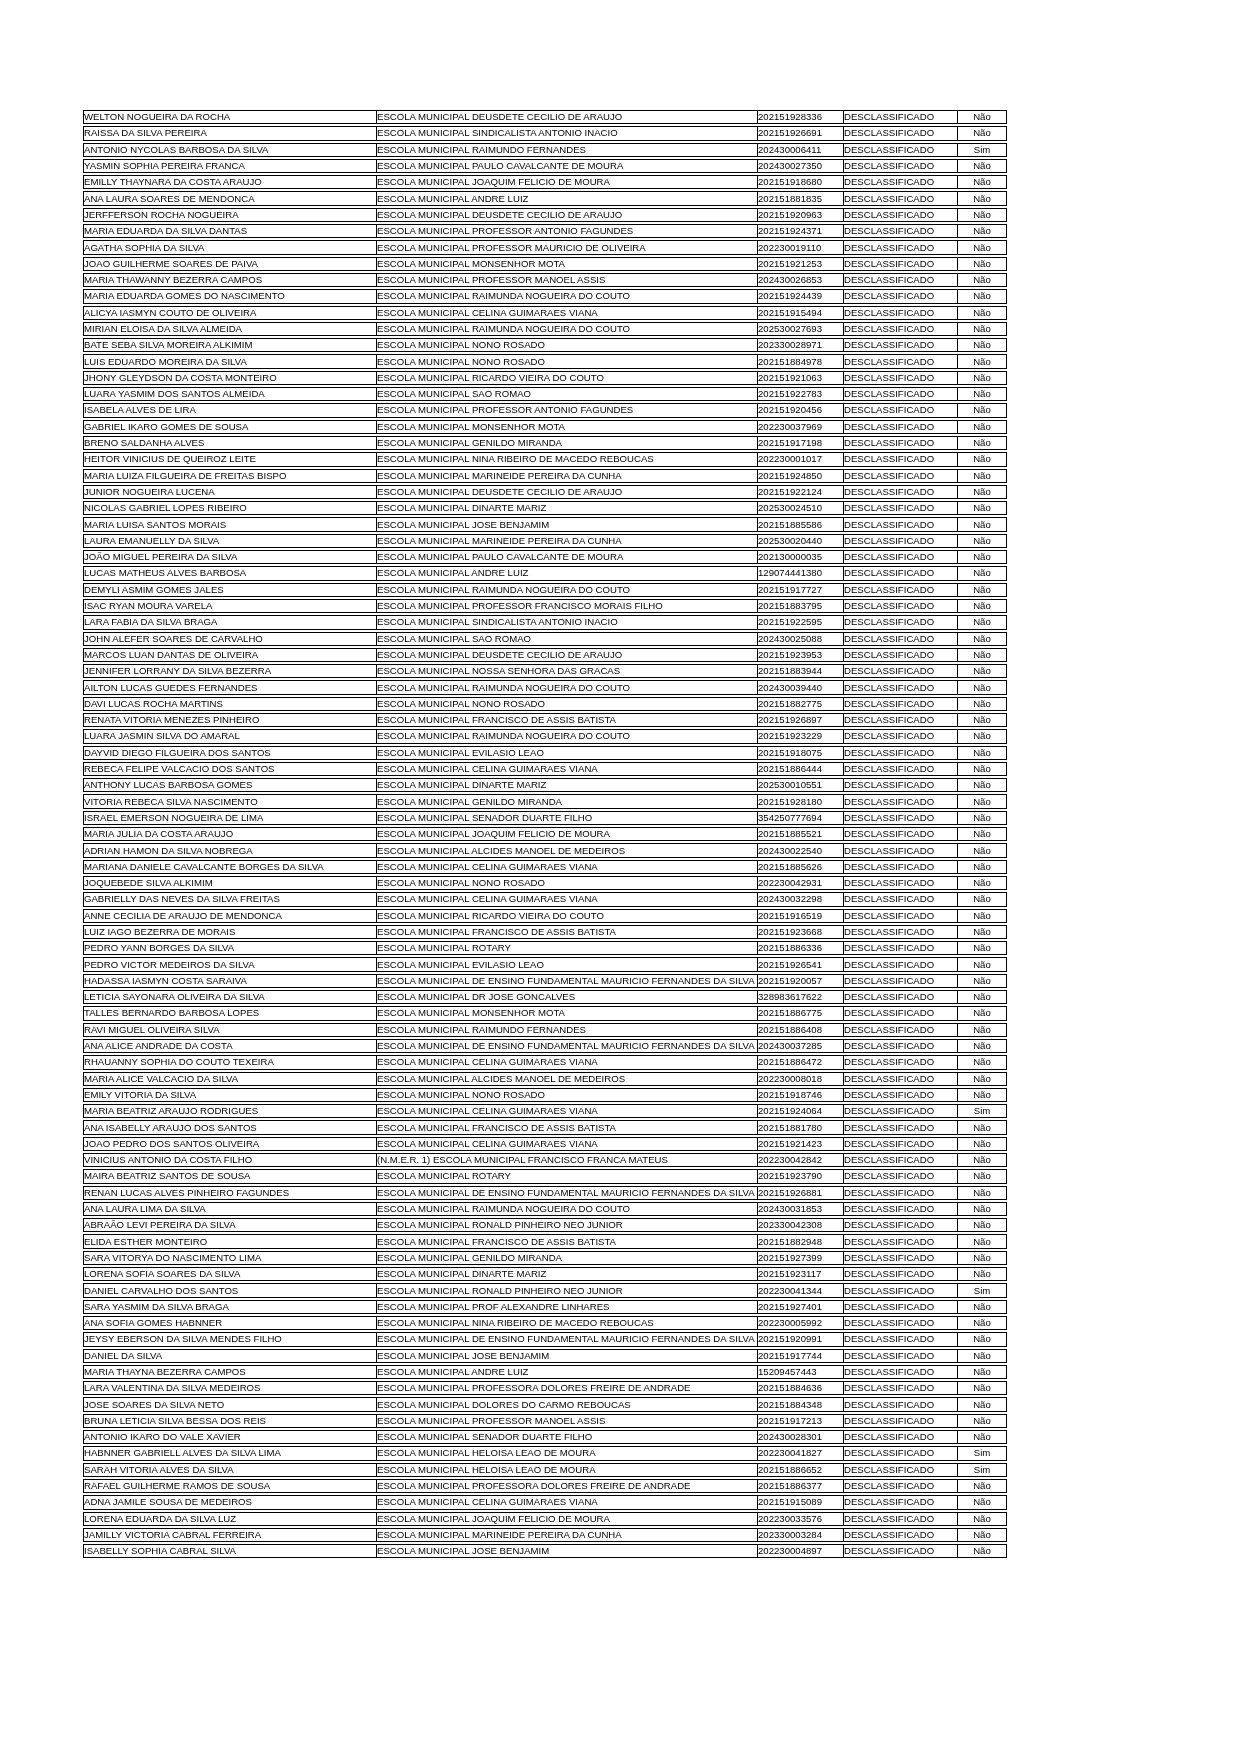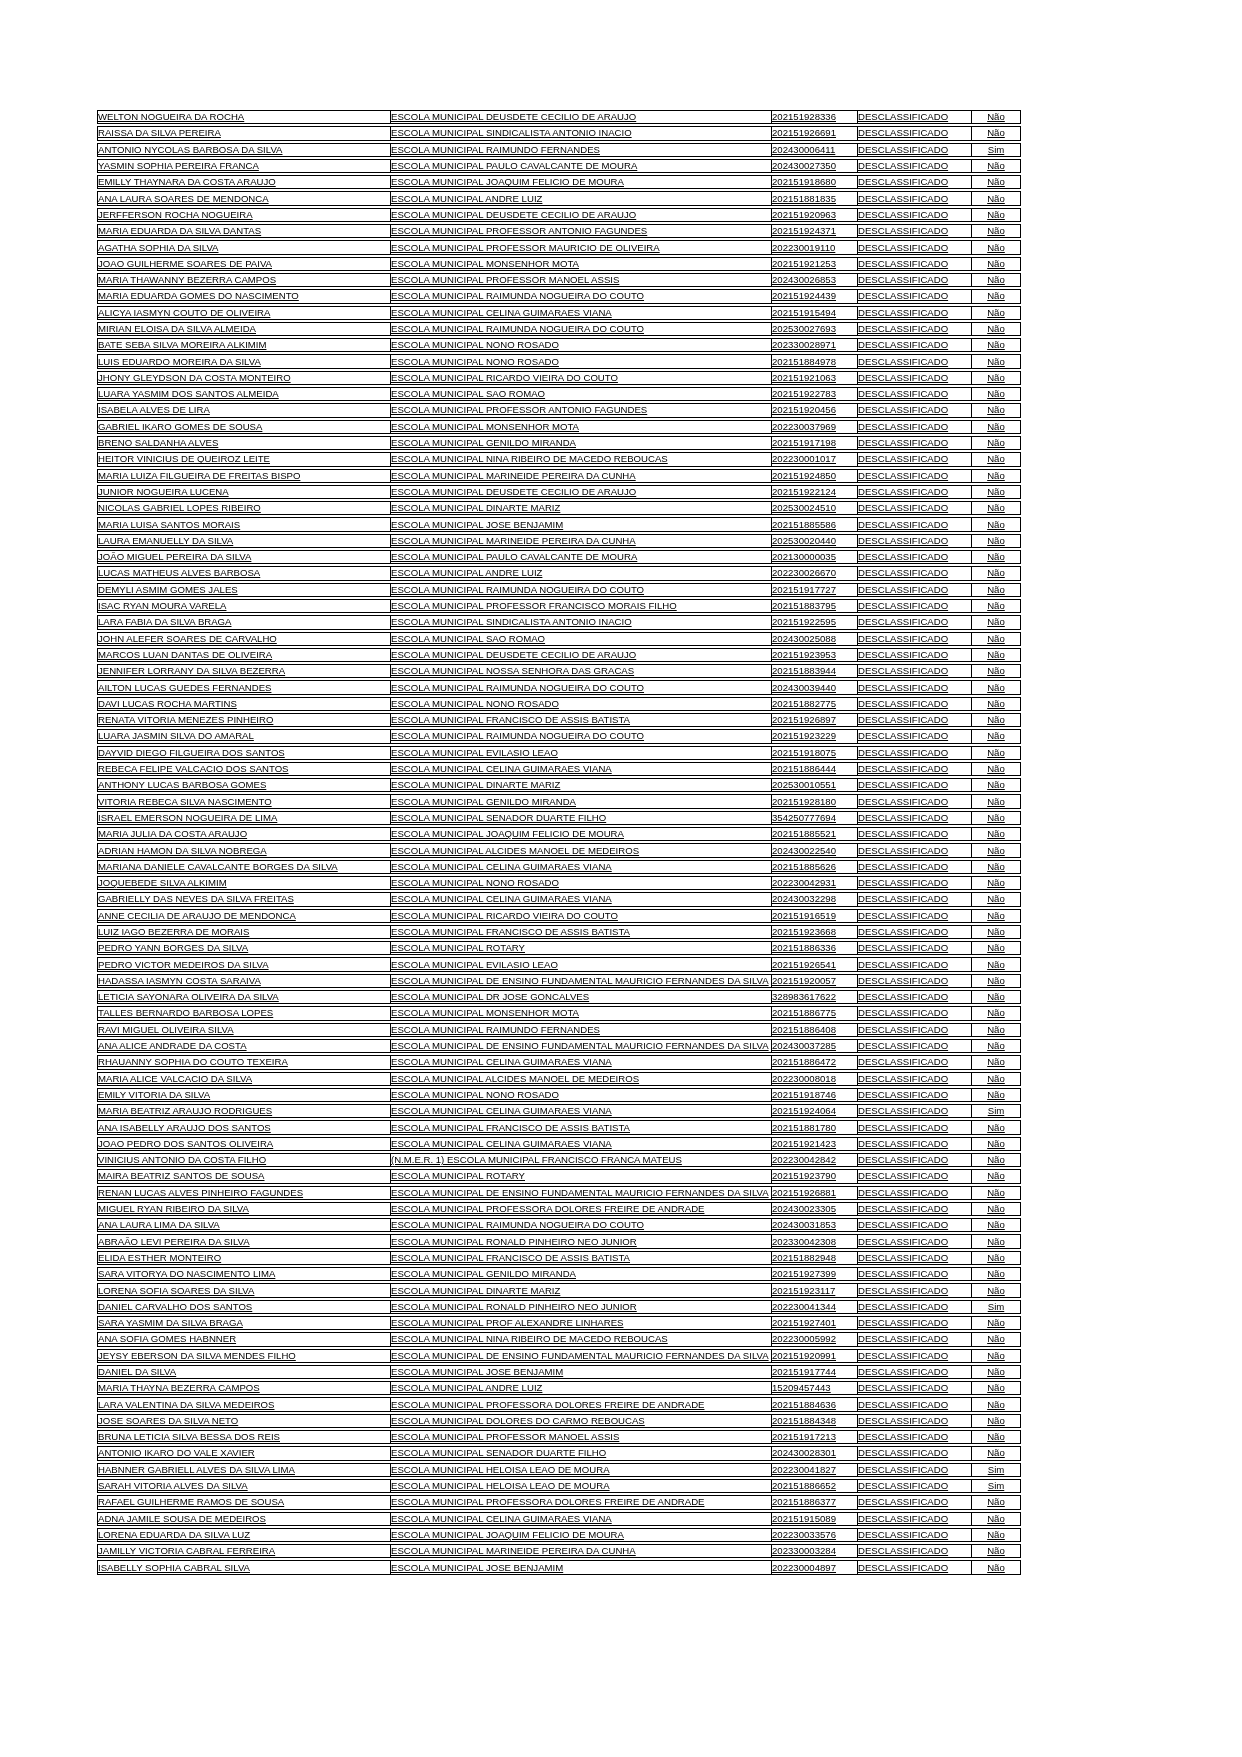--- a/index.html
+++ b/index.html
@@ -13,23 +13,22 @@
   }
   .page {
     position: relative;
     width: 1242px;
     height: 1757px;
     background: #ffffff;
     overflow: hidden;
   }
   .table-wrap {
     position: absolute;
-    left: 97px;
+    left: 83px;
     top: 108px;
-    text-decoration: underline;
   }
   table.list {
     border-collapse: separate;
     border-spacing: 0 2px;
     table-layout: fixed;
     width: 924px;
   }
   table.list td {
     border: 1px solid #000000;
     border-left: none;
@@ -286,21 +285,21 @@
     <td class="c-name">JOÃO MIGUEL PEREIRA DA SILVA</td>
     <td class="c-school">ESCOLA MUNICIPAL PAULO CAVALCANTE DE MOURA</td>
     <td class="c-id">202130000035</td>
     <td class="c-status">DESCLASSIFICADO</td>
     <td class="c-answer">Não</td>
   </tr>
 
   <tr>
     <td class="c-name">LUCAS MATHEUS ALVES BARBOSA</td>
     <td class="c-school">ESCOLA MUNICIPAL ANDRE LUIZ</td>
-    <td class="c-id">202230026670</td>
+    <td class="c-id">129074441380</td>
     <td class="c-status">DESCLASSIFICADO</td>
     <td class="c-answer">Não</td>
   </tr>
 
   <tr>
     <td class="c-name">DEMYLI ASMIM GOMES JALES</td>
     <td class="c-school">ESCOLA MUNICIPAL RAIMUNDA NOGUEIRA DO COUTO</td>
     <td class="c-id">202151917727</td>
     <td class="c-status">DESCLASSIFICADO</td>
     <td class="c-answer">Não</td>
@@ -597,27 +596,20 @@
   </tr>
 
   <tr>
     <td class="c-name">RENAN LUCAS ALVES PINHEIRO FAGUNDES</td>
     <td class="c-school">ESCOLA MUNICIPAL DE ENSINO FUNDAMENTAL MAURICIO FERNANDES DA SILVA</td>
     <td class="c-id">202151926881</td>
     <td class="c-status">DESCLASSIFICADO</td>
     <td class="c-answer">Não</td>
   </tr>
 
-  <tr>
-    <td class="c-name">MIGUEL RYAN RIBEIRO DA SILVA</td>
-    <td class="c-school">ESCOLA MUNICIPAL PROFESSORA DOLORES FREIRE DE ANDRADE</td>
-    <td class="c-id">202430023305</td>
-    <td class="c-status">DESCLASSIFICADO</td>
-    <td class="c-answer">Não</td>
-  </tr>
 
   <tr>
     <td class="c-name">ANA LAURA LIMA DA SILVA</td>
     <td class="c-school">ESCOLA MUNICIPAL RAIMUNDA NOGUEIRA DO COUTO</td>
     <td class="c-id">202430031853</td>
     <td class="c-status">DESCLASSIFICADO</td>
     <td class="c-answer">Não</td>
   </tr>
 
   <tr>

